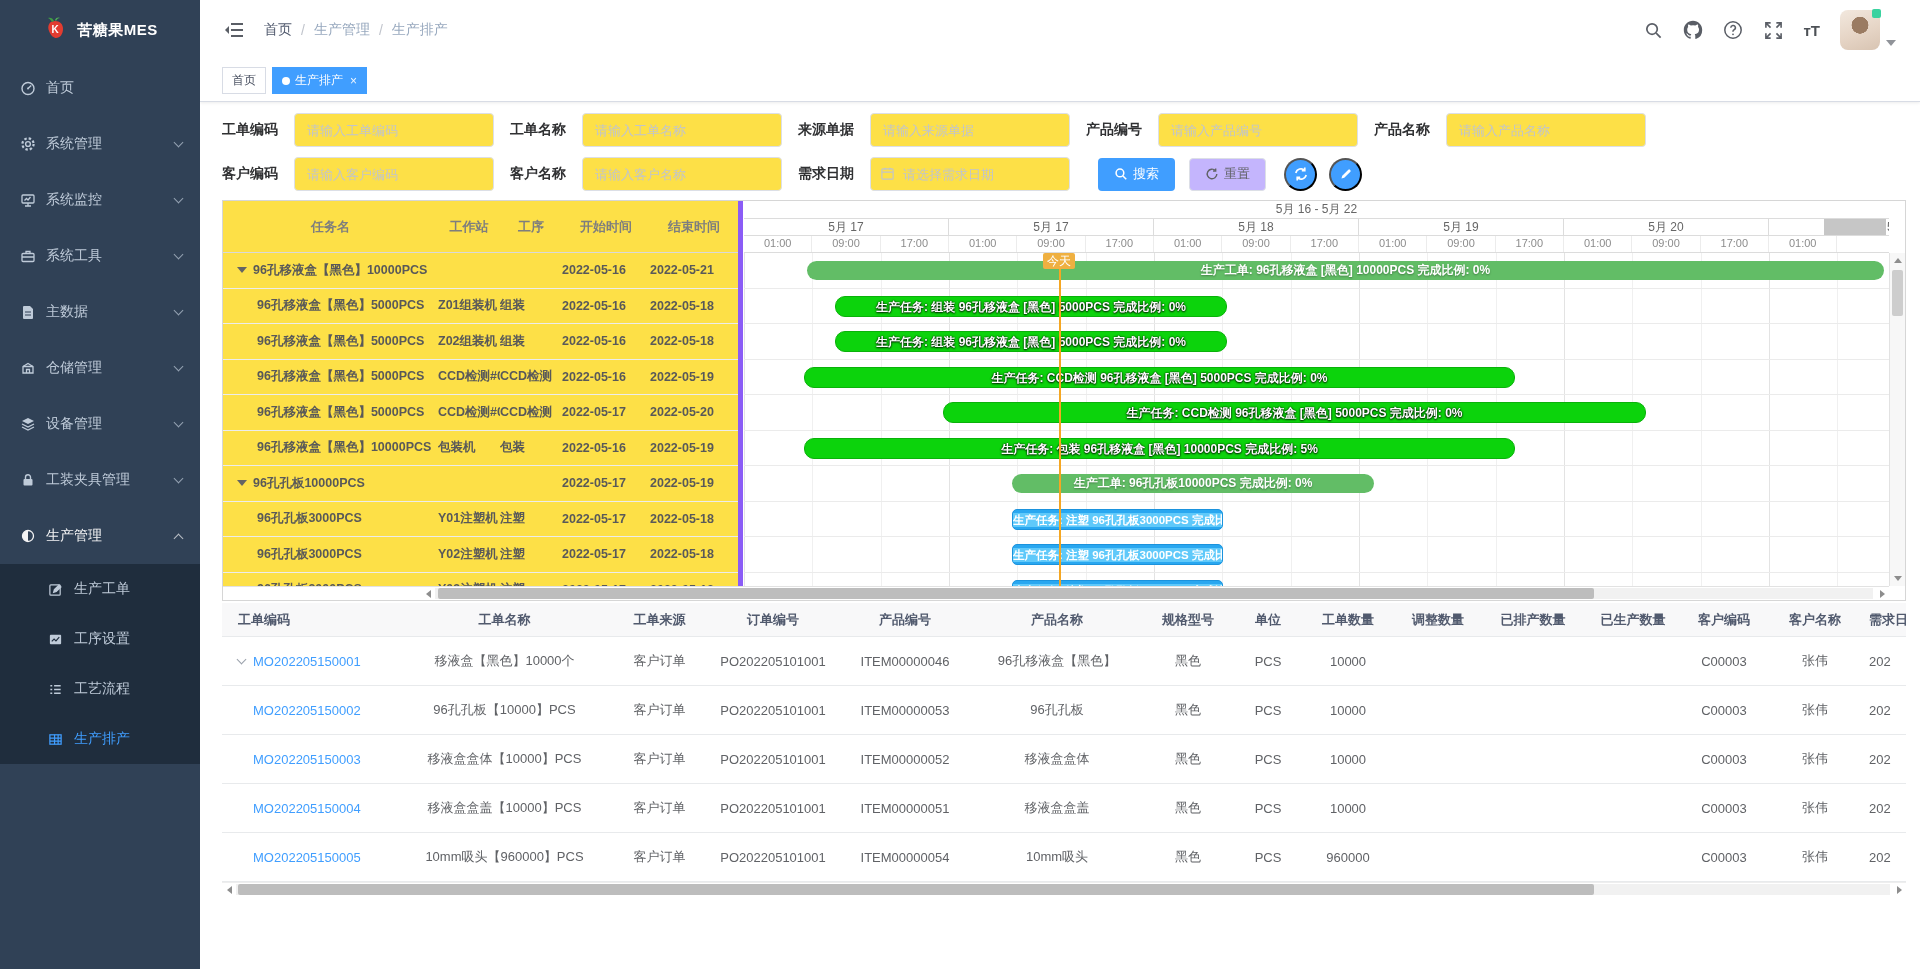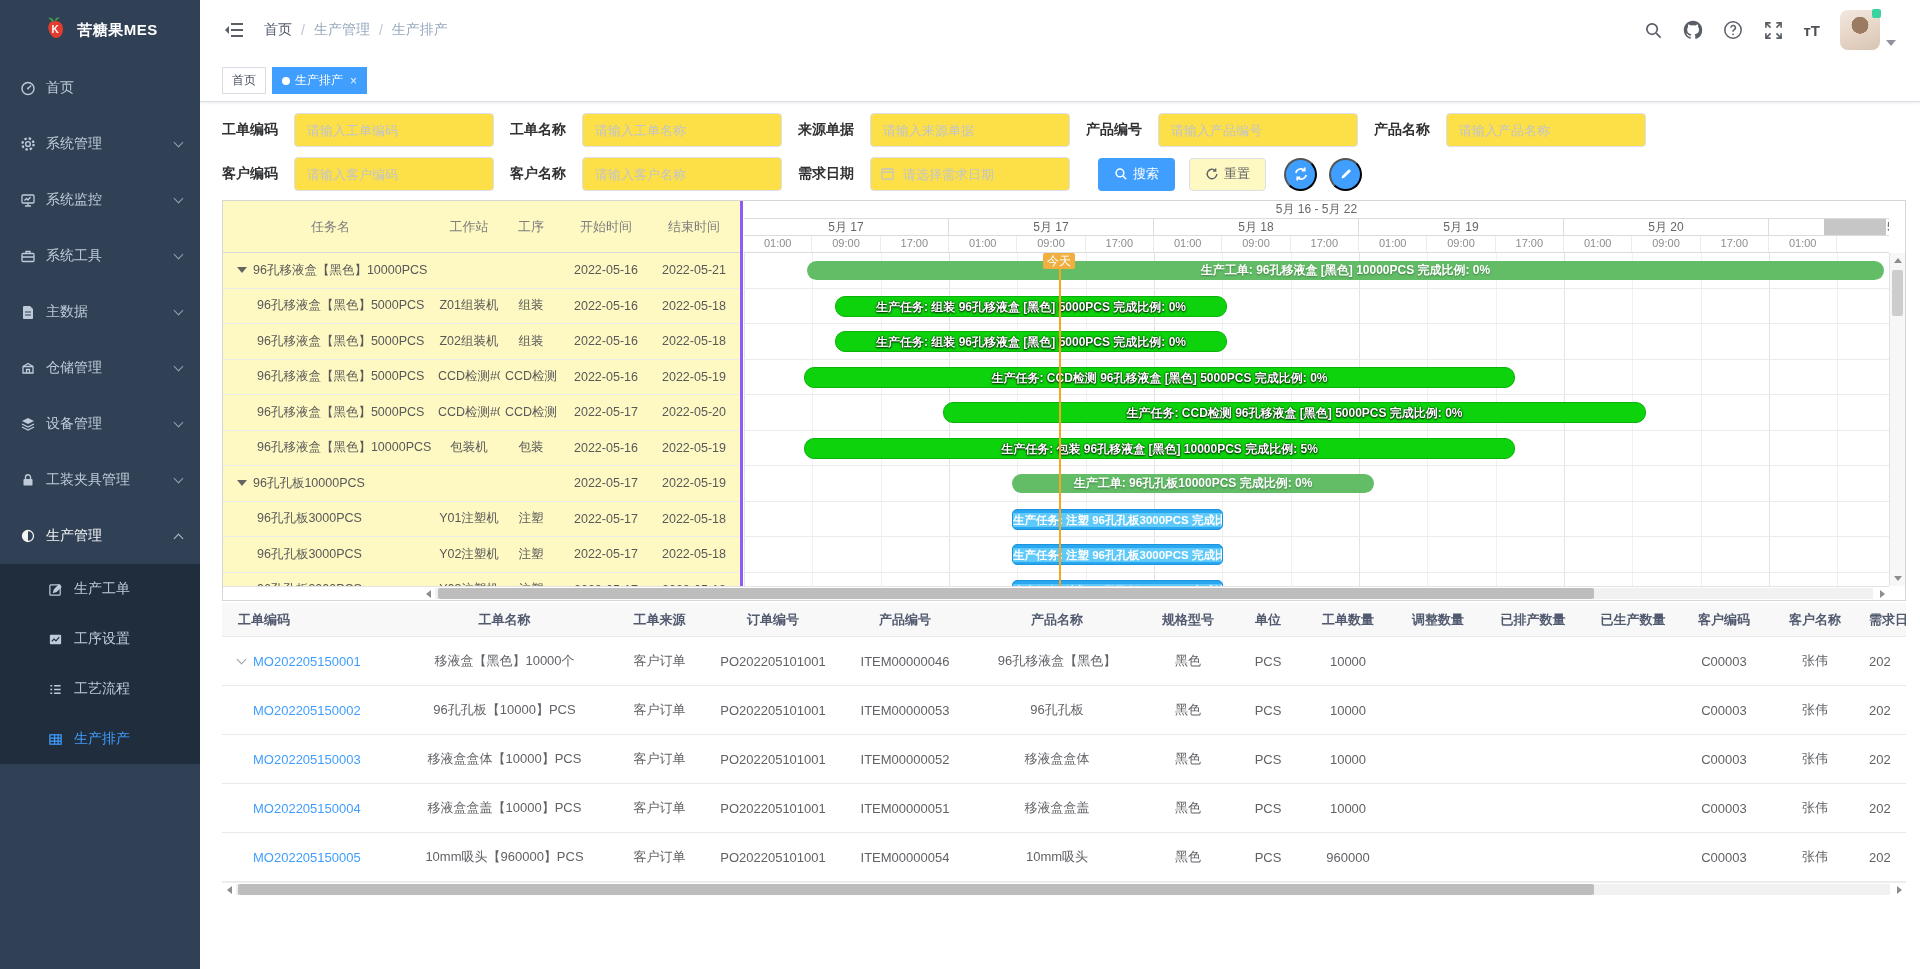--- a/index.html
+++ b/index.html
@@ -53,31 +53,31 @@
   .f-row { display:flex; align-items:center; height:36px; margin-bottom:8px; }
   .f-group { display:flex; align-items:center; margin-right:16px; }
   .f-label { width:62px; font-size:14px; font-weight:bold; color:#303133; white-space:nowrap; margin-right:10px; }
   .f-input { position:relative; width:200px; height:34px; border:1px solid #dcdfe6; border-radius:4px; display:flex; align-items:center; background:#fde047; }
   .f-input input { border:none; outline:none; width:100%; height:100%; padding:0 12px; font-size:13px; color:#606266; border-radius:4px; background:transparent; font-family:inherit; }
   .f-input input::placeholder { color:#c0c4cc; }
   .f-input.with-ico input { padding-left:32px; }
   .cal-ico { position:absolute; left:9px; top:8px; color:#c0c4cc; }
   .btn { height:33px; display:flex; align-items:center; gap:5px; border-radius:4px; font-size:13px; padding:0 15px; cursor:pointer; border:1px solid transparent;text-align:center; }
   .btn-search { background:#409eff; color:#fff; margin-left:12px; }
-  .btn-reset { background:#fef9c3; color:#606266; border-color:#dcdfe6; margin-left:14px; }
+  .btn-reset { background:#c4b5fd; color:#606266; border-color:#dcdfe6; margin-left:14px; }
   .btn-round { width:33px; height:33px; border-radius:50%; background:#409eff; color:#fff; display:flex; align-items:center; justify-content:center; cursor:pointer; }
   .btn-round.r1 { margin-left:18px; } .btn-round.r2 { margin-left:12px; }
 
   
   .gantt { position:relative; margin-top:6px; width:1684px; height:401px; border:1px solid #d6d6d6; background:#fff; overflow:hidden; }
-  .g-left { position:absolute; left:0; top:0; bottom:14px; width:520px; border-right:3px solid #8b5cf6; overflow:hidden; background:#fef9c3; }
+  .g-left { position:absolute; left:0; top:0; bottom:14px; width:520px; border-right:5px solid #8b5cf6; overflow:hidden; background:#fde047;font-weight:bold; }
   .g-left-header { height:52px; border-bottom:1px solid #d9d9d9; display:flex; align-items:center; }
   .g-col { font-size:13px; color:#7e7e7e; text-align:center; flex:none; }
   .g-row { height:35.5px; display:flex; align-items:center; border-bottom:1px solid #ececec; font-size:12.5px; color:#595959; }
-  .g-cell { flex:none; text-align:center; white-space:nowrap; overflow:hidden; }
+  .g-cell { flex:none; text-align:left; white-space:nowrap; overflow:hidden; }
   .g-cell.name { text-align:left; display:flex; align-items:center; }
   .g-tri { width:0; height:0; border-left:5px solid transparent; border-right:5px solid transparent; border-top:6px solid #646464; margin:0 6px 0 0; flex:none; }
 
   .g-right { position:absolute; left:521px; top:0; right:16px; bottom:14px; overflow:hidden; background:#fff; }
   .g-range { height:18px; line-height:17px; text-align:center; font-size:12px; color:#666; border-bottom:1px solid #dcdcdc; }
   .g-days { position:relative; height:17px; border-bottom:1px solid #dcdcdc; }
   .g-day { position:absolute; top:0; height:100%; line-height:16px; text-align:center; font-size:12px; color:#666; border-right:1px solid #dcdcdc; }
   .g-day-mask { position:absolute; top:0; height:16px; background:#c6c6c6; }
   .g-day-part { position:absolute; top:0; font-size:12px; color:#666; line-height:16px; }
   .g-hours { position:relative; height:17px; border-bottom:1px solid #dcdcdc; }

